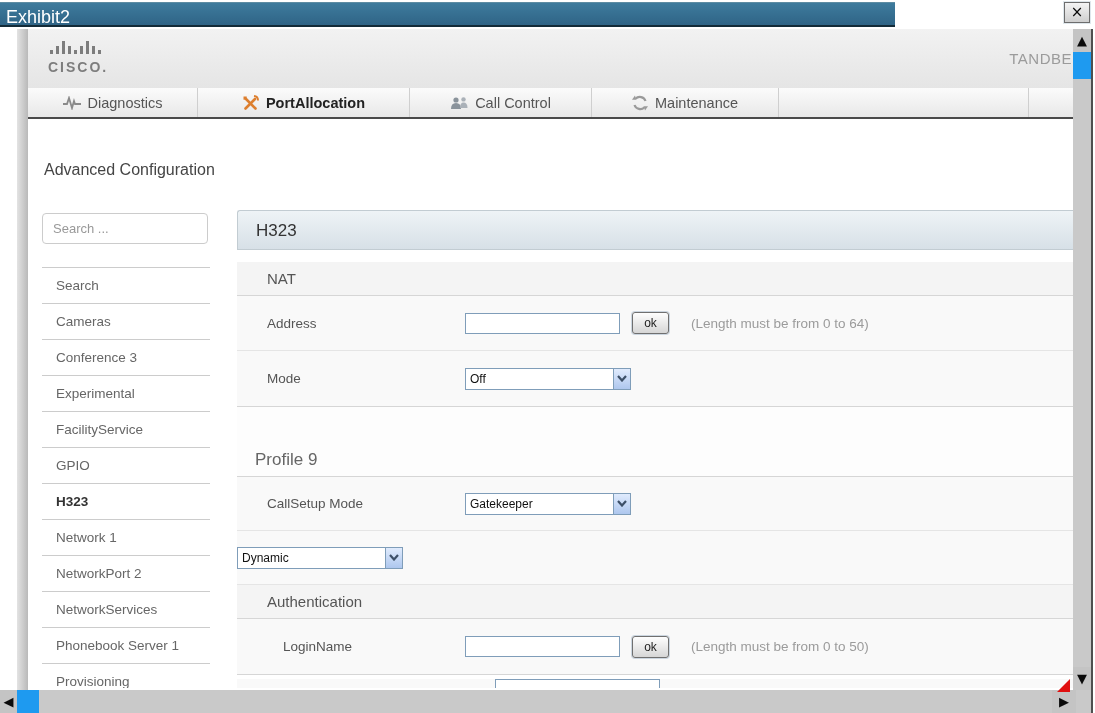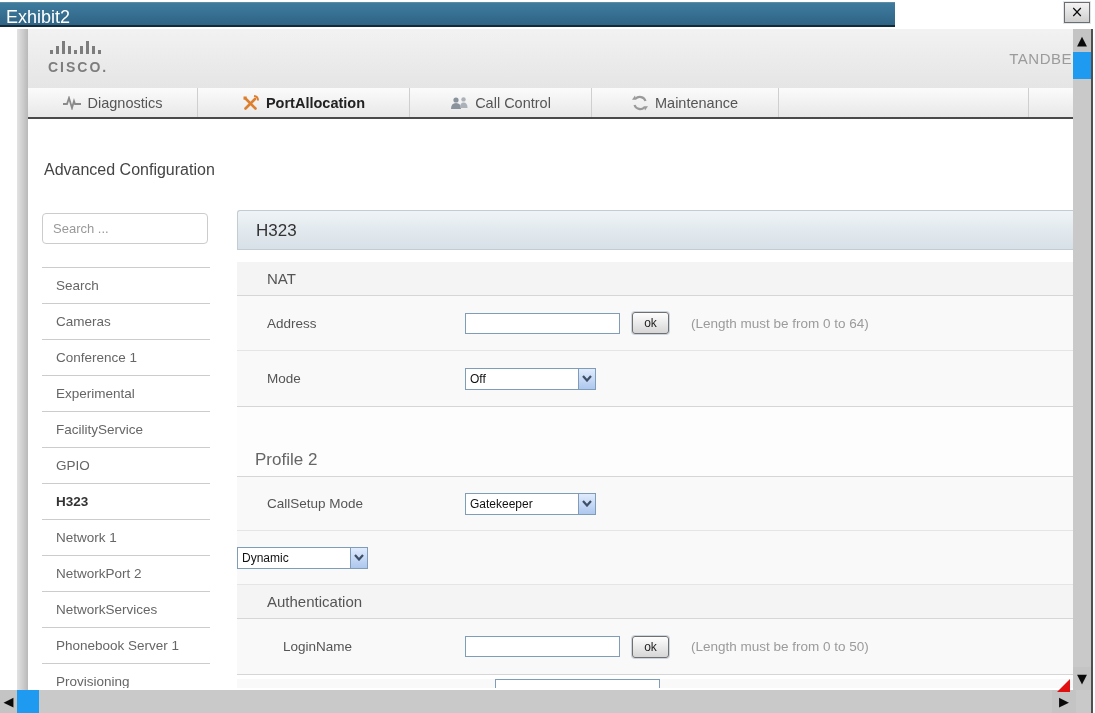--- a/index.html
+++ b/index.html
@@ -63,21 +63,21 @@
   .row.sep-strong { border-bottom:1px solid #d6d6d6; }
   .r55{height:55px}.r56{height:56px}.r54{height:54px}
   .lbl { width:228px; padding-left:30px; font-size:13.5px; color:#555; }
   .lbl.indent { padding-left:46px; }
   .tinput { width:155px; height:21px; border:1px solid #7f9db9; font-size:12px; padding:0 4px;
     background:#fff; font-family:"Liberation Sans",sans-serif; }
   .okbtn { margin-left:12px; width:37px; height:22px; border:1px solid #707070; border-radius:3px;
     background:linear-gradient(#fefefe,#d6d6d6); font-size:12px; color:#222;
     box-shadow:0 0 0 1px #ccd6e0; font-family:"Liberation Sans",sans-serif; cursor:default; }
   .hint { margin-left:22px; font-size:13.5px; color:#9b9b9b; }
-  .xpselect { width:131px; height:22px; border:1px solid #7f9db9; background:#fff;
+  .xpselect { width:166px; height:22px; border:1px solid #7f9db9; background:#fff;
     display:flex; align-items:center; cursor:default; }
   .xpselect .val { flex:1; font-size:12px; padding-left:4px; color:#111; white-space:nowrap; overflow:hidden; }
   .xpselect .sbtn { width:17px; height:20px; background:linear-gradient(#e0ebfd,#aec7ee);
     border-left:1px solid #7f9db9; display:flex; align-items:center; justify-content:center; }
   .partialrow { height:13px; background:#f9f9f9; }
   .cutselect { margin:4px 0 0 258px; width:165px; height:9px; border:1px solid #7f9db9;
     border-bottom:none; background:#fff; }
 
   
   .glyph { font-family:"DejaVu Sans", sans-serif; color:#0a0a0a; line-height:1; }
@@ -167,21 +167,21 @@
       <div class="tab tfill1"></div>
       <div class="tab tfill2"></div>
     </div>
 
     <div class="pg-title">Advanced Configuration</div>
 
     <input class="search" type="text" placeholder="Search ..." style="">
     <div class="nav">
       <div class="nav-item">Search</div>
       <div class="nav-item">Cameras</div>
-      <div class="nav-item">Conference 1</div>
+      <div class="nav-item">Conference 3</div>
       <div class="nav-item">Experimental</div>
       <div class="nav-item">FacilityService</div>
       <div class="nav-item">GPIO</div>
       <div class="nav-item selected">H323</div>
       <div class="nav-item">Network 1</div>
       <div class="nav-item">NetworkPort 2</div>
       <div class="nav-item">NetworkServices</div>
       <div class="nav-item">Phonebook Server 1</div>
       <div class="nav-item">Provisioning</div>
     </div>
@@ -205,21 +205,21 @@
           <span class="val">Off</span>
           <span class="sbtn">
             <svg width="10" height="7" viewBox="0 0 10 7">
               <polyline points="1,1 5,5.5 9,1" fill="none" stroke="#3d5068" stroke-width="2.2"></polyline>
             </svg>
           </span>
         </div>
       </div>
 
       <div class="gap2"></div>
-      <div class="sechead">Profile 2</div>
+      <div class="sechead">Profile 9</div>
 
       <div class="row r54">
         <span class="lbl">CallSetup Mode</span>
         <div class="xpselect">
           <span class="val">Gatekeeper</span>
           <span class="sbtn">
             <svg width="10" height="7" viewBox="0 0 10 7">
               <polyline points="1,1 5,5.5 9,1" fill="none" stroke="#3d5068" stroke-width="2.2"></polyline>
             </svg>
           </span>

